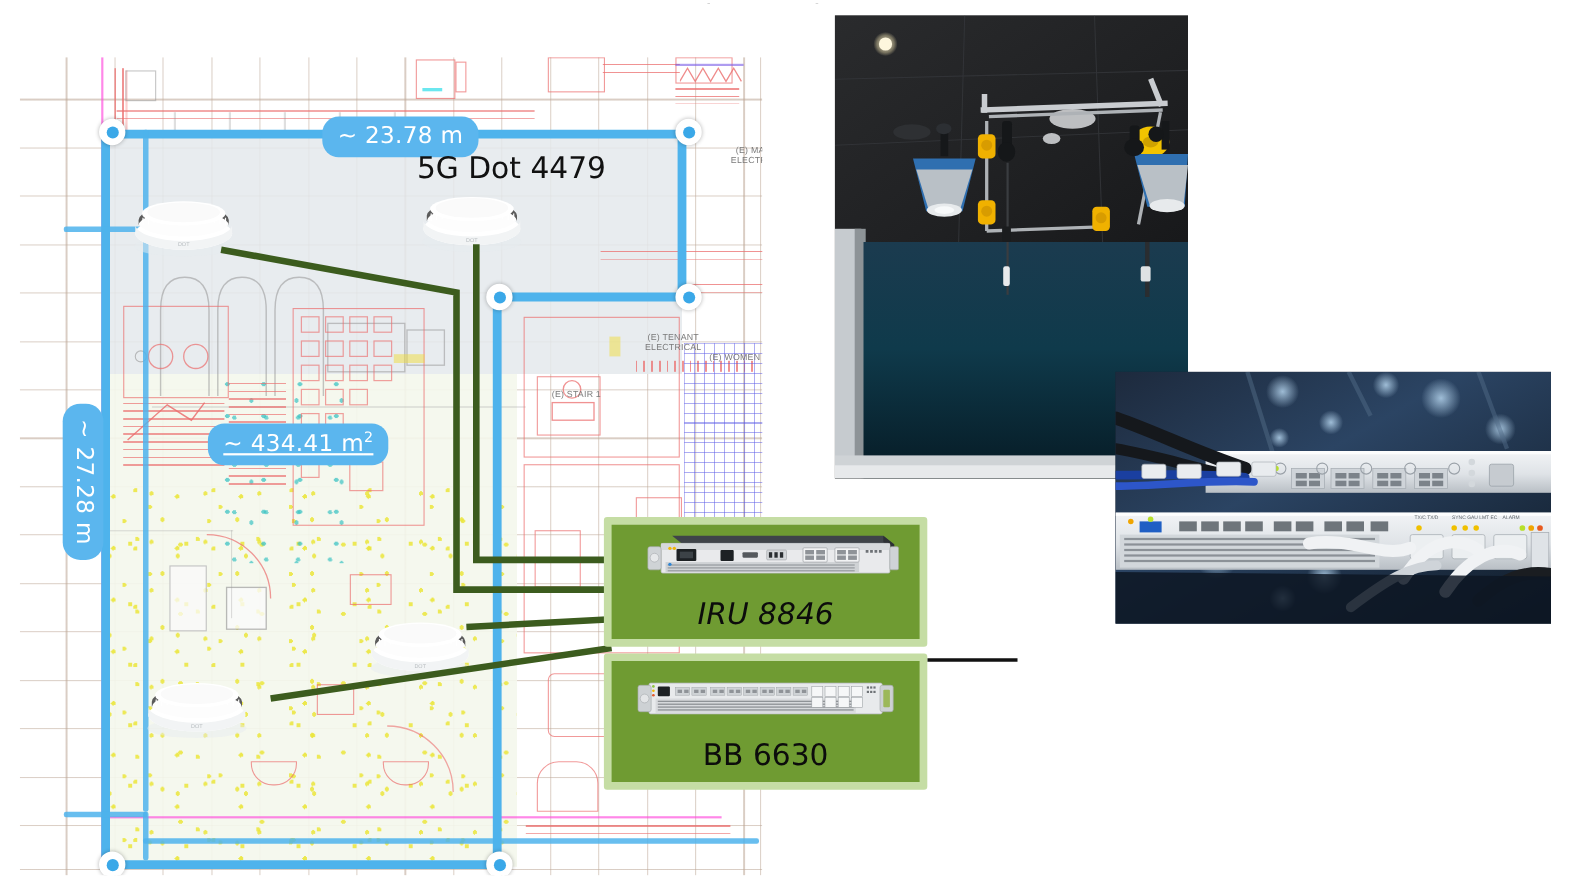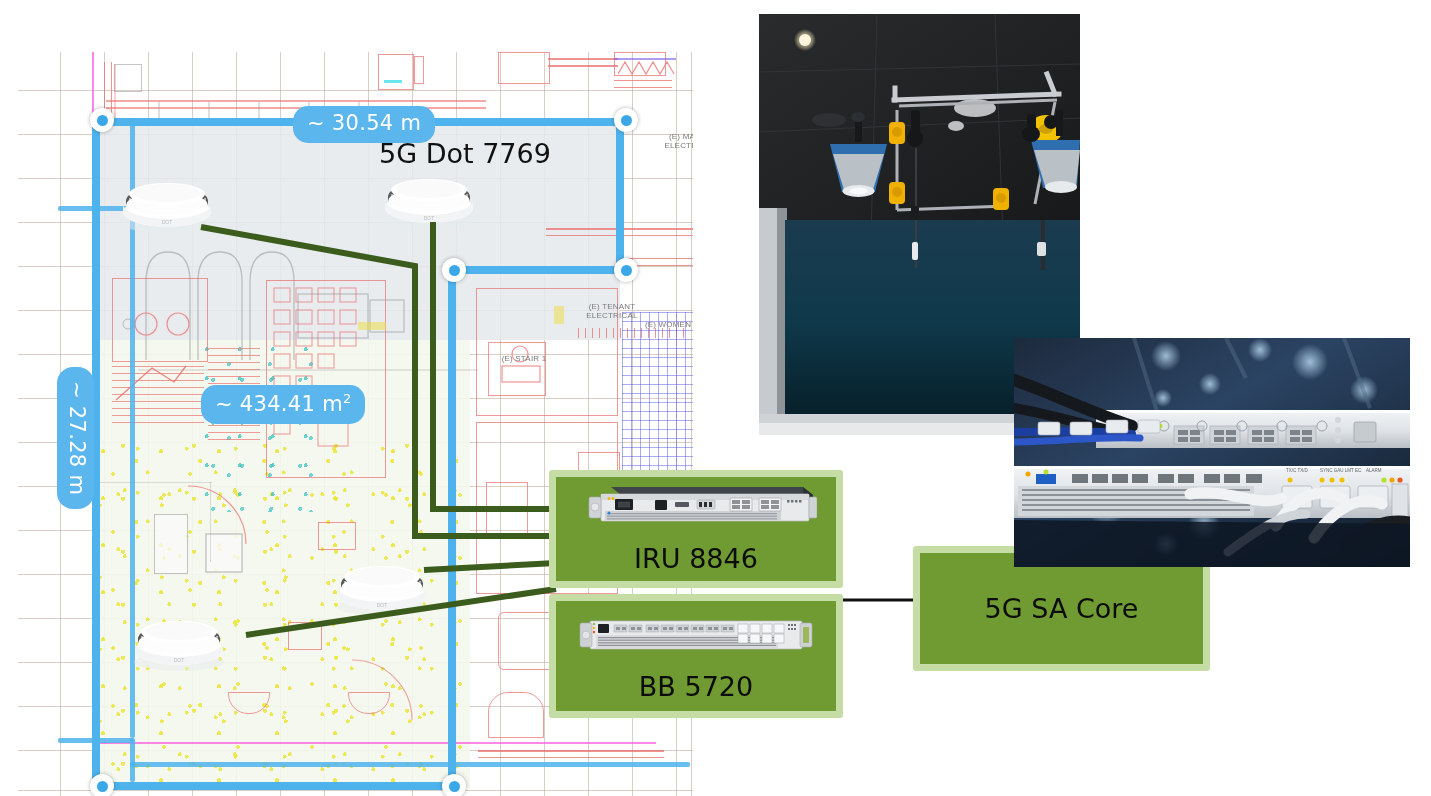--- a/index.html
+++ b/index.html
@@ -325,27 +325,27 @@
     <div class="bluewall" style="left:112px;top:710px;width:560px;height:5px;opacity:.85;"></div>
     <div class="bluewall" style="left:112px;top:686px;width:5px;height:44px;opacity:.85;"></div>
 
     <div class="node" style="left:72px;top:56px;"></div>
     <div class="node" style="left:596px;top:56px;"></div>
     <div class="node" style="left:596px;top:206px;"></div>
     <div class="node" style="left:424px;top:206px;"></div>
     <div class="node" style="left:424px;top:722px;"></div>
     <div class="node" style="left:72px;top:722px;"></div>
 
-    <div class="pill" style="left:275px;top:54px;">~ 30.54 m</div>
+    <div class="pill" style="left:275px;top:54px;">~ 23.78 m</div>
     <div class="pill vert" style="left:39px;top:315px;">~ 27.28 m</div>
-    <div class="pill" style="left:183px;top:333px;">
+    <div class="pill" style="left:171px;top:333px;text-decoration:underline;">
       <span>~ 434.41 m</span><sup>2</sup>
     </div>
 
-    <div class="plan-title" style="left:361px;top:86px;">5G Dot 7769</div>
+    <div class="plan-title" style="left:361px;top:86px;">5G Dot 4479</div>
 
     <div class="dot-ap" style="left:100px;top:122px;">
       <svg viewBox="0 0 98 60">
         <ellipse cx="49" cy="50" rx="45" ry="9" fill="#e6ecef" opacity=".5"></ellipse>
         <ellipse cx="49" cy="38" rx="44" ry="15" fill="#ffffff"></ellipse>
         <path d="M5,30 A44,15 0 0,0 93,30 L93,38 A44,15 0 0,1 5,38 Z" fill="#f2f4f5"></path>
         <ellipse cx="49" cy="28" rx="41" ry="13" fill="#fdfdfd"></ellipse>
         <path d="M8,26 A41,13 0 0,1 90,26 L90,31 A41,13 0 0,0 8,31 Z" fill="#5b5b5b"></path>
         <g stroke="#ffffff" stroke-width="1.1">
           <line x1="12" y1="24" x2="12" y2="31"></line>
@@ -523,21 +523,21 @@
             <rect x="212" y="17" width="2.5" height="2.5"></rect>
             <rect x="216" y="17" width="2.5" height="2.5"></rect>
             <rect x="220" y="17" width="2.5" height="2.5"></rect>
             <rect x="224" y="17" width="2.5" height="2.5"></rect>
           </g>
         <circle cx="34" cy="15.5" r="1.5" fill="#f2b705"></circle>
         <circle cx="38" cy="15.5" r="1.5" fill="#f2b705"></circle>
         <circle cx="34" cy="30" r="1.5" fill="#2f86d6"></circle>
       </svg>
     </div>
-    <div class="glabel" style="margin-top:14px;">IRU 8846</div>
+    <div class="glabel" style="margin-top:14px;font-style:italic;">IRU 8846</div>
   </div>
 
   <div class="gbox" style="left:549px;top:594px;width:294px;height:124px;">
     <div class="rack" style="margin-top:18px;">
       <svg width="240" height="34" viewBox="0 0 240 34">
         <rect x="14" y="2" width="212" height="28" rx="1.5" fill="#e8eaec" stroke="#b6b9bc" stroke-width=".7"></rect>
         <rect x="4" y="4" width="12" height="24" rx="2" fill="#cdd1d4" stroke="#a8acb0" stroke-width=".6"></rect>
         <circle cx="10" cy="16" r="4" fill="#e3e5e7" stroke="#a8acb0" stroke-width=".6"></circle>
         <rect x="224" y="4" width="12" height="24" rx="2" fill="#cdd1d4" stroke="#a8acb0" stroke-width=".6"></rect>
         <rect x="227" y="8" width="6" height="16" rx="1" fill="#9cb85a"></rect>
@@ -593,26 +593,23 @@
         <g fill="#6e7276">
           <rect x="212" y="5" width="2" height="2"></rect>
             <rect x="215" y="5" width="2" height="2"></rect>
           <rect x="218" y="5" width="2" height="2"></rect>
             <rect x="212" y="9" width="2" height="2"></rect>
           <rect x="215" y="9" width="2" height="2"></rect>
             <rect x="218" y="9" width="2" height="2"></rect>
         </g>
       </svg>
     </div>
-    <div class="glabel" style="margin-top:18px;">BB 5720</div>
+    <div class="glabel" style="margin-top:18px;">BB 6630</div>
   </div>
 
-  <div class="gbox" style="left:913px;top:546px;width:297px;height:125px;justify-content:center;">
-    <div class="glabel">5G SA Core</div>
-  </div>
 
   <div class="photo photo-ceiling">
     <svg width="321" height="421" viewBox="0 0 321 421" style="display:block">
       <defs>
         <linearGradient id="wallg" x1="0" y1="0" x2="0" y2="1">
           <stop offset="0%" stop-color="#1b3b4f"></stop>
           <stop offset="45%" stop-color="#0f3a4b"></stop>
           <stop offset="100%" stop-color="#061a24"></stop>
         </linearGradient>
         <linearGradient id="ceilg" x1="0" y1="0" x2="1" y2="1">

